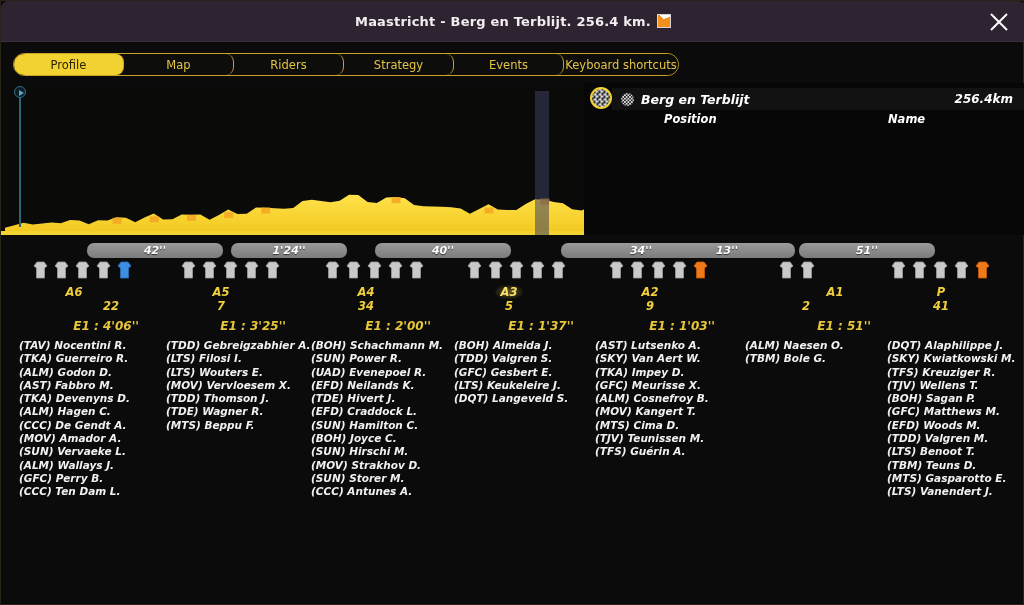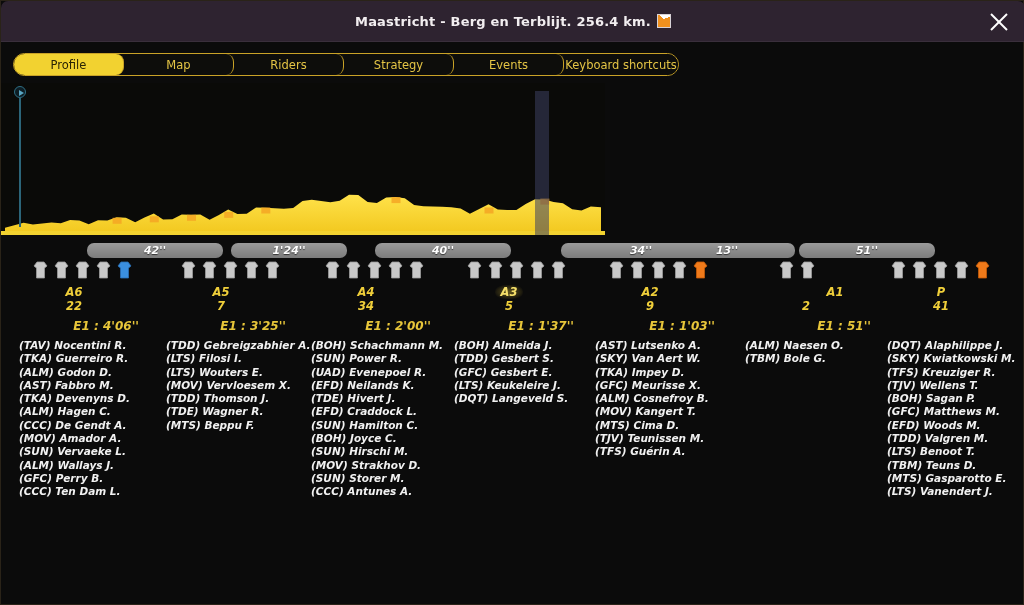--- a/index.html
+++ b/index.html
@@ -239,20 +239,32 @@
           <rect x="483.5" y="124.5" width="9" height="6" fill="#f5a623" opacity="0.85"></rect>
           <rect x="539.3" y="115.6" width="9" height="6" fill="#f5a623" opacity="0.85"></rect>
         </g>
       <rect x="0" y="148" width="604" height="4" fill="#f2d230"></rect>
     </svg>
     <div class="start-marker"></div>
     <div class="start-line"></div>
     <div class="pos-band"></div>
   </div>
 
+  <div class="finish-panel">
+    <div class="finish-flag-big"></div>
+    <div class="finish-row">
+      <span class="finish-flag-small"></span>
+      <span class="finish-name">Berg en Terblijt</span>
+      <span class="finish-km">256.4km</span>
+    </div>
+    <div class="col-headers">
+      <span class="h-pos">Position</span>
+      <span class="h-name">Name</span>
+    </div>
+  </div>
 
   <div class="groups" id="groups-root">
       <div class="gap-bar" style="left: 86px; width: 136px;">42''</div>
       <div class="jerseys" style="left: 32px;">
         <div class="jersey">
           <svg width="15" height="18" viewBox="0 0 15 18">
             <path d="M1 5 L4 1 L11 1 L14 5 L11.5 7 L11.5 17 L3.5 17 L3.5 7 Z" fill="#c9c9c9" stroke="#9c9c9c" stroke-width="0.8"></path>
           </svg>
         </div>
         <div class="jersey">
@@ -270,21 +282,21 @@
             <path d="M1 5 L4 1 L11 1 L14 5 L11.5 7 L11.5 17 L3.5 17 L3.5 7 Z" fill="#c9c9c9" stroke="#9c9c9c" stroke-width="0.8"></path>
           </svg>
         </div>
         <div class="jersey">
           <svg width="15" height="18" viewBox="0 0 15 18">
             <path d="M1 5 L4 1 L11 1 L14 5 L11.5 7 L11.5 17 L3.5 17 L3.5 7 Z" fill="#3a8fe0" stroke="#2a6fb5" stroke-width="0.8"></path>
           </svg>
         </div>
       </div>
       <div class="group-label" style="left: 28px;"><span class="gl-name">A6</span></div>
-      <div class="group-count" style="left: 28px;">22</div>
+      <div class="group-count" style="left: 28px; text-align: right;">22</div>
       <div class="group-e1" style="left: 8px;">E1 : 4'06''</div>
       <div class="rider-col" style="left: 18px;">
         <div class="rider">(TAV) Nocentini R.</div>
         <div class="rider">(TKA) Guerreiro R.</div>
         <div class="rider">(ALM) Godon D.</div>
         <div class="rider">(AST) Fabbro M.</div>
         <div class="rider">(TKA) Devenyns D.</div>
         <div class="rider">(ALM) Hagen C.</div>
         <div class="rider">(CCC) De Gendt A.</div>
         <div class="rider">(MOV) Amador A.</div>
@@ -404,21 +416,21 @@
           <svg width="15" height="18" viewBox="0 0 15 18">
             <path d="M1 5 L4 1 L11 1 L14 5 L11.5 7 L11.5 17 L3.5 17 L3.5 7 Z" fill="#c9c9c9" stroke="#9c9c9c" stroke-width="0.8"></path>
           </svg>
         </div>
       </div>
       <div class="group-label sel" style="left: 463px;"><span class="gl-name">A3</span></div>
       <div class="group-count" style="left: 463px;">5</div>
       <div class="group-e1" style="left: 443px;">E1 : 1'37''</div>
       <div class="rider-col" style="left: 453px;">
         <div class="rider">(BOH) Almeida J.</div>
-        <div class="rider">(TDD) Gesbert S.</div>
+        <div class="rider">(TDD) Valgren S.</div>
         <div class="rider">(GFC) Gesbert E.</div>
         <div class="rider">(LTS) Keukeleire J.</div>
         <div class="rider">(DQT) Langeveld S.</div>
       </div>
       <div class="gap-bar" style="left: 658px; width: 136px;">13''</div>
       <div class="jerseys" style="left: 608px;">
         <div class="jersey">
           <svg width="15" height="18" viewBox="0 0 15 18">
             <path d="M1 5 L4 1 L11 1 L14 5 L11.5 7 L11.5 17 L3.5 17 L3.5 7 Z" fill="#c9c9c9" stroke="#9c9c9c" stroke-width="0.8"></path>
           </svg>

